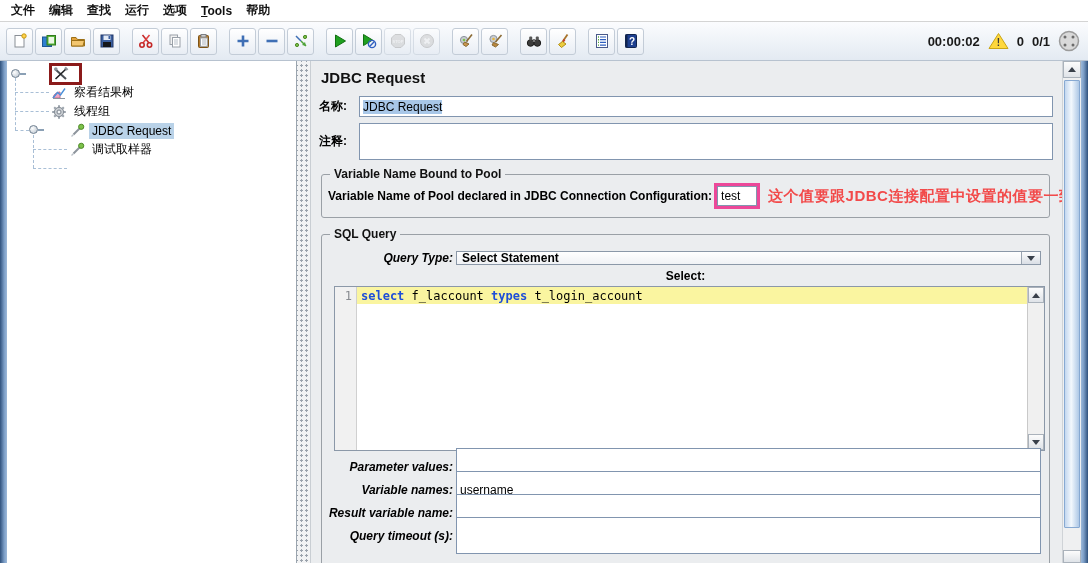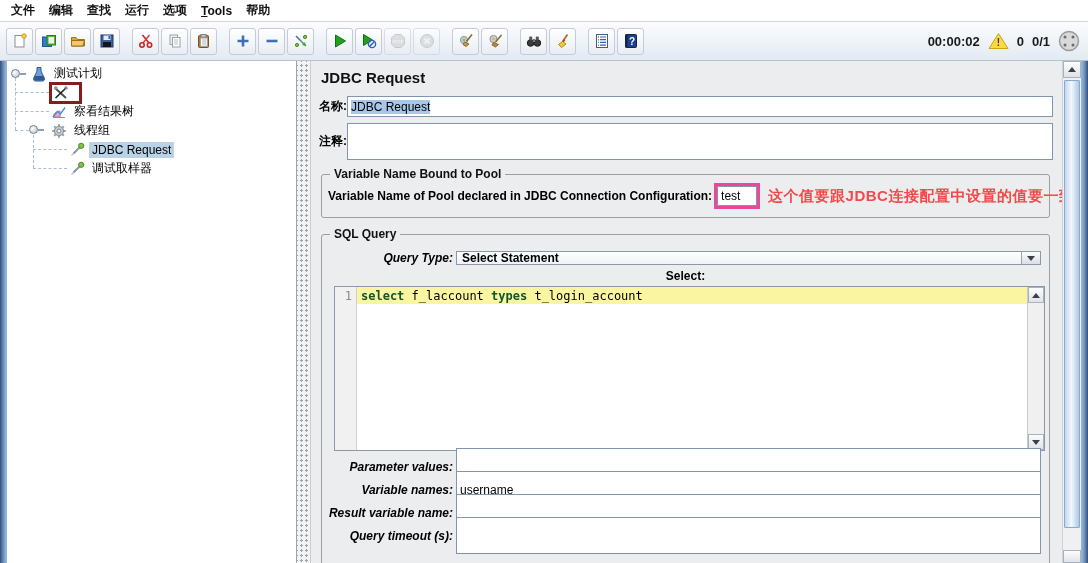--- a/index.html
+++ b/index.html
@@ -41,21 +41,21 @@
   .guide { position:absolute; border-left:1px dashed #a9bfd6; width:0; }
   .guide-h { position:absolute; border-top:1px dashed #a9bfd6; height:0; }
 
   
   .splitter { flex:0 0 14px; background:#f2f3f4; background-image:radial-gradient(circle,#9aa2ab 1px,transparent 1.2px); background-size:5px 5px; background-position:2px 2px; border-right:1px solid #c9ced3; cursor:col-resize; }
 
   
   .main-panel { flex:1 1 auto; background:#ebedef; padding:6px 9px 0 8px; overflow:hidden; position:relative; }
   .panel-title { font-size:15px; font-weight:bold; color:#111; margin:2px 0 10px 2px; }
   .frow { display:flex; align-items:center; margin-bottom:6px; }
-  .frow .flabel { font-weight:bold; margin-right:0; white-space:nowrap; }
+  .frow .flabel { font-weight:bold; margin-right:12px; white-space:nowrap; }
   .tfield { flex:1 1 auto; height:37px; border:1px solid #8195af; background:#fff; font:12px "Liberation Sans","DejaVu Sans",sans-serif; padding:2px 3px; }
   .fake-input { flex:1 1 auto; height:21px; border:1px solid #8195af; background:#fff; padding:2px 3px; display:flex; align-items:center; }
   .sel-text { background:#a8c7e8; }
 
   .group { border:1px solid #9aa0a6; border-radius:3px; position:relative; margin:14px 3px 0 2px; padding:8px 4px 6px 4px; }
   .group-legend { position:absolute; top:-8px; left:8px; background:#ebedef; padding:0 4px; font-weight:bold; color:#111; white-space:nowrap; }
 
   .pool-row { display:flex; align-items:center; white-space:nowrap; overflow:visible; padding:0 0 2px 2px; }
   .pool-label { font-weight:bold; }
   .test-wrap { border:3px solid #ec4899; margin-left:2px; display:flex; }
@@ -69,21 +69,21 @@
   .combo-text { flex:1 1 auto; padding:0 5px; font-weight:bold; }
   .combo-btn { flex:0 0 19px; align-self:stretch; border-left:1px solid #9aa4b0; background:linear-gradient(#fdfdfd,#d9dee5); display:flex; align-items:center; justify-content:center; }
   .arr-down { width:0; height:0; border-left:4px solid transparent; border-right:4px solid transparent; border-top:5px solid #39404a; }
   .arr-up { width:0; height:0; border-left:4px solid transparent; border-right:4px solid transparent; border-bottom:5px solid #39404a; }
   .query-label { text-align:center; font-weight:bold; margin:4px 0 3px 0; }
 
   .editor { display:flex; height:165px; border:1px solid #8b98a8; background:#fff; margin:0 0 4px 8px; }
   .gutter { flex:0 0 22px; background:#f1f1f1; border-right:1px solid #d0d0d0; color:#888b90; text-align:right; padding:2px 4px 0 0; font:12px "DejaVu Sans Mono","Liberation Mono",monospace; }
   .code-area { flex:1 1 auto; font:12px "DejaVu Sans Mono","Liberation Mono",monospace; overflow:hidden; }
   .code-line1 { background:#faf5a0; padding:2px 2px 1px 4px; white-space:pre; }
-  .kw { color:#14532d; font-weight:bold; }
+  .kw { color:#1d4ed8; font-weight:bold; }
   .ed-scroll { flex:0 0 17px; background:#f0f0f0; border-left:1px solid #c9c9c9; display:flex; flex-direction:column; justify-content:space-between; }
   .sbtn { height:16px; background:linear-gradient(#fcfcfc,#dfe3e8); border:1px solid #aab2bb; display:flex; align-items:center; justify-content:center; }
 
   .param-row { display:flex; align-items:center; height:23px; }
   .param-row .tfield { margin-right:4px; }
 
   
   .v-scrollbar { flex:0 0 19px; background:#eff0f1; border-left:1px solid #cfd3d7; position:relative; }
   .v-scrollbar .sbtn.up { position:absolute; top:0; left:0; right:0; height:17px; }
   .v-thumb { position:absolute; left:1px; right:1px; top:19px; height:448px; border:1px solid #87a9d2; background:linear-gradient(to right,#c3d7ef,#f3f8fd 45%,#aec8e6); border-radius:1px; }
@@ -285,27 +285,20 @@
       <div class="guide" style="left:8px;  top:17px; height:52px;"></div>
       <div class="guide-h" style="left:8px;  top:31px; width:34px;"></div>
       <div class="guide-h" style="left:8px;  top:50px; width:34px;"></div>
       <div class="guide-h" style="left:8px;  top:69px; width:14px;"></div>
       <div class="guide" style="left:26px; top:74px; height:33px;"></div>
       <div class="guide-h" style="left:26px; top:88px; width:34px;"></div>
       <div class="guide-h" style="left:26px; top:107px; width:34px;"></div>
       <span class="knob" style="left:4px; top:8px;"></span>
       <span class="knob" style="left:22px; top:64px;"></span>
 
-      <div class="tree-row indent1">
-        <svg class="ticon" viewBox="0 0 16 16">
-            <path d="M6 1.5 h4 v3.5 l3.5 7.5 a2 2 0 0 1 -2 2.5 H4.5 a2 2 0 0 1 -2 -2.5 L6 5 z" fill="#6f9fd8" stroke="#2d5a94"></path>
-            <path d="M4 10 h8 l1.5 3 a1.5 1.5 0 0 1 -1.5 1.5 H4.5 A1.5 1.5 0 0 1 3 13 z" fill="#2d5a94"></path>
-          </svg>
-        <span class="tree-label">测试计划</span>
-      </div>
 
       <div class="tree-row indent2">
         <span class="anno-box">
           <svg class="ticon" viewBox="0 0 16 16">
               <path d="M2 3 L13 13" stroke="#4a4f55" stroke-width="2"></path>
               <path d="M13.5 2.5 L2.5 13" stroke="#1d1f22" stroke-width="1.6"></path>
               <circle cx="2.8" cy="3" r="1.8" fill="#8d949c"></circle>
               <path d="M12 1.5 l2.5 2.5" stroke="#8d949c" stroke-width="2.4"></path>
             </svg>
         </span>

